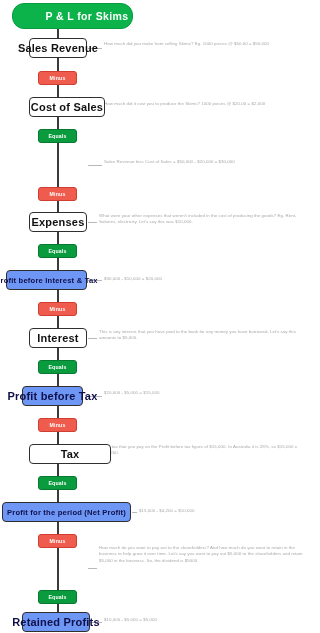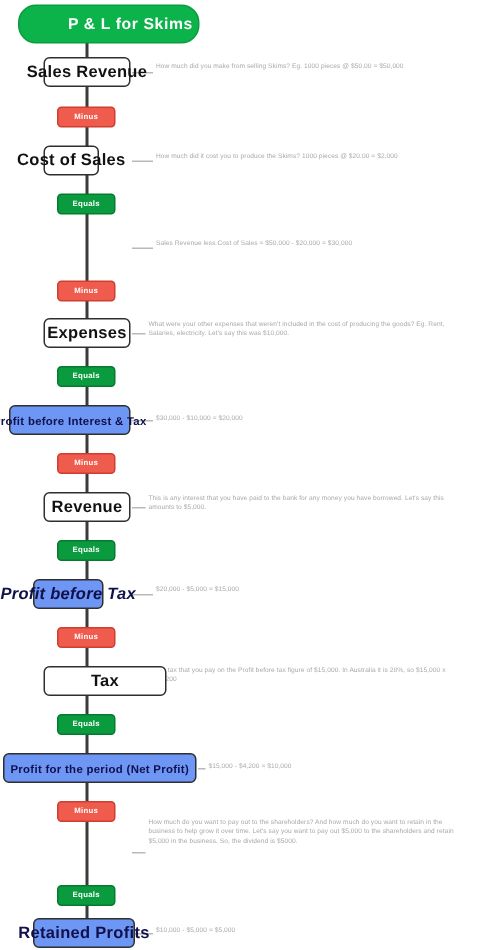--- a/index.html
+++ b/index.html
@@ -134,21 +134,21 @@
   <div class="node white" style="left:29px; top:38px; width:58px;">
     <span>Sales Revenue</span>
   </div>
   <div class="leader" style="left:88px; top:48px; width:14px;"></div>
   <div class="note" style="left:104px; top:41px; width:200px;">How much did you make from selling Skims? Eg. 1000 pieces @ $50.00 = $50,000</div>
 
   <div class="op minus" style="top:71px;">
     <span>Minus</span>
   </div>
 
-  <div class="node white" style="left:29px; top:97px; width:37px;">
+  <div class="node white" style="left:29px; top:97px; width:76px;">
     <span>Cost of Sales</span>
   </div>
   <div class="leader" style="left:88px; top:107px; width:14px;"></div>
   <div class="note" style="left:104px; top:101px; width:204px;">How much did it cost you to produce the Skims? 1000 pieces @ $20.00 = $2,000</div>
 
   <div class="op equals" style="top:129px;">
     <span>Equals</span>
   </div>
 
   <div class="leader" style="left:88px; top:165px; width:14px;"></div>
@@ -172,30 +172,30 @@
     <span>Profit before Interest &amp; Tax</span>
   </div>
   <div class="leader" style="left:88px; top:280px; width:14px;"></div>
   <div class="note" style="left:104px; top:276px; width:200px;">$30,000 - $10,000 = $20,000</div>
 
   <div class="op minus" style="top:302px;">
     <span>Minus</span>
   </div>
 
   <div class="node white" style="left:29px; top:328px; width:58px;">
-    <span>Revenue</span>
+    <span>Interest</span>
   </div>
   <div class="leader" style="left:88px; top:338px; width:9px;"></div>
   <div class="note" style="left:99px; top:329px; width:205px;">This is any interest that you have paid to the bank for any money you have borrowed. Let's say this amounts to $5,000.</div>
 
   <div class="op equals" style="top:360px;">
     <span>Equals</span>
   </div>
 
-  <div class="node blue" style="left:22px; top:386px; width:47px;font-style:italic;">
+  <div class="node blue" style="left:22px; top:386px; width:61px;">
     <span>Profit before Tax</span>
   </div>
   <div class="leader" style="left:88px; top:396px; width:14px;"></div>
   <div class="note" style="left:104px; top:390px; width:200px;">$20,000 - $5,000 = $15,000</div>
 
   <div class="op minus" style="top:418px;">
     <span>Minus</span>
   </div>
 
   <div class="node white" style="left:29px; top:444px; width:82px;">

